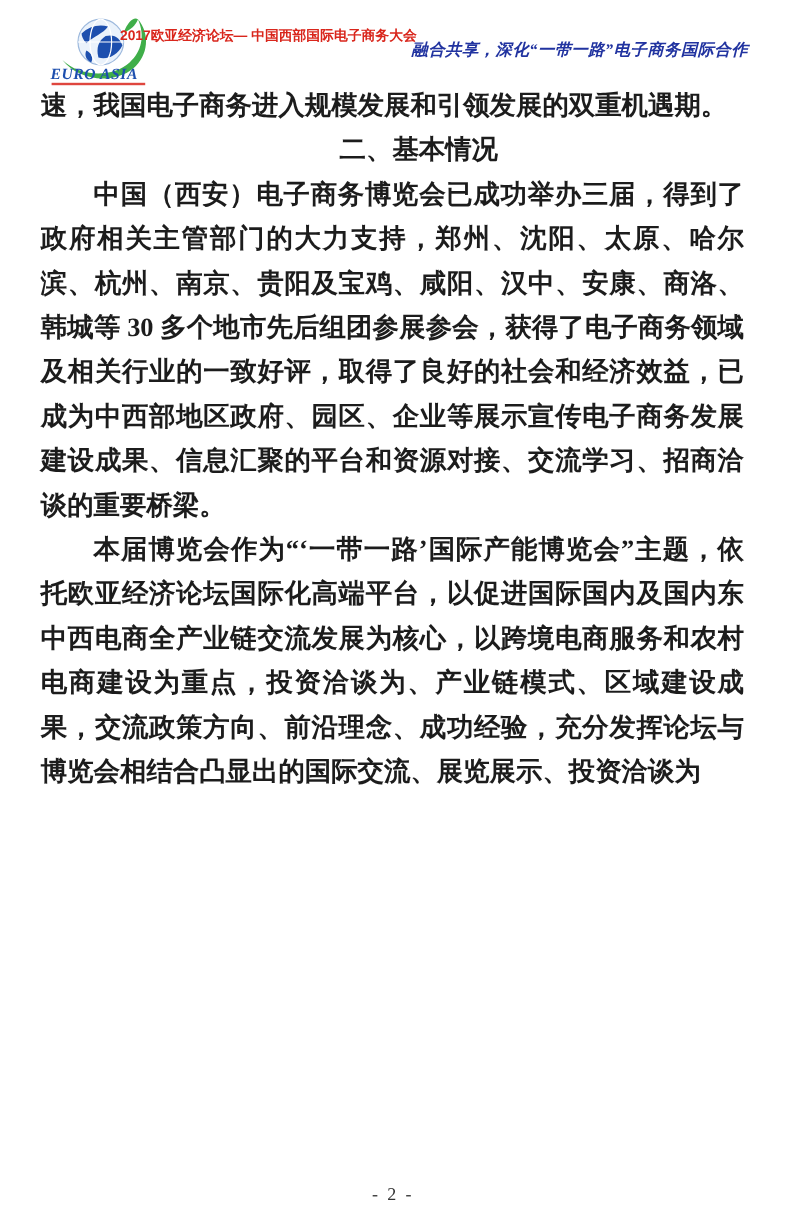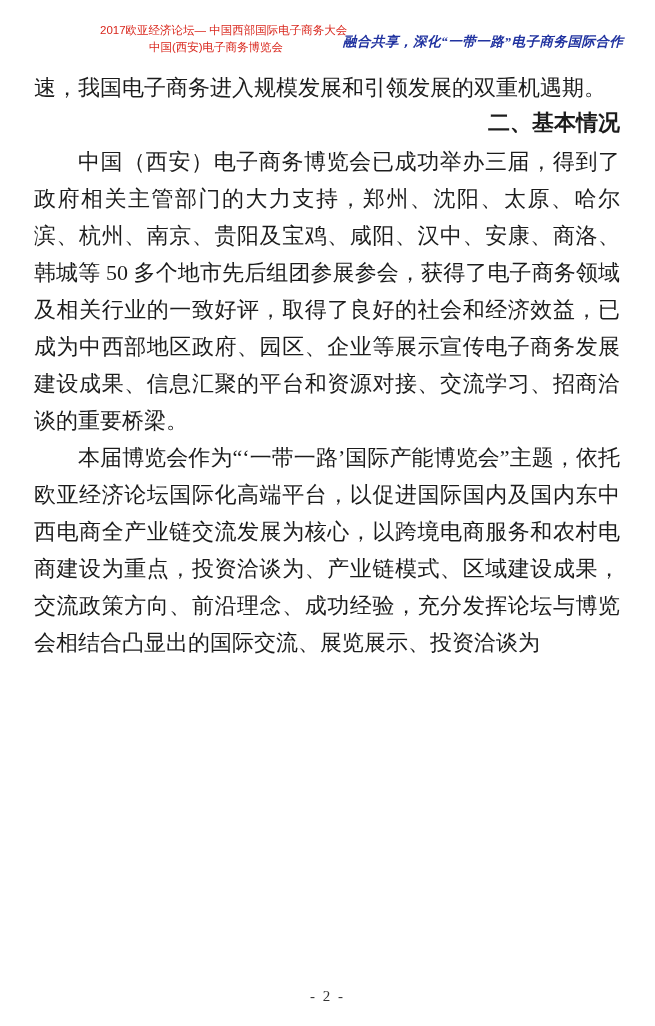--- a/index.html
+++ b/index.html
@@ -28,79 +28,95 @@
     font-weight:bold;font-style:italic;
     font-size:13px;letter-spacing:0.5px;
     color:var(--logo-blue);white-space:nowrap;
   }
   .logo-underline{
     position:absolute;left:3px;top:63px;width:78px;height:2px;
     background:var(--title-red);opacity:0.85;
   }
   .titles{
     position:absolute;left:100px;top:22px;width:232px;
-    text-align:center;
+    text-align:left;
     color:var(--title-red);
     font-family:"Liberation Sans","DejaVu Sans",sans-serif;
-    font-weight:normal;font-size:11.5px;line-height:16.5px;
+    font-weight:bold;font-size:11.5px;line-height:16.5px;
     white-space:nowrap;
   }
   .slogan{
     position:absolute;left:343px;top:33px;right:27px;
     color:var(--slogan-blue);
     font-family:"Liberation Serif",serif;
     font-weight:bold;font-style:italic;
     font-size:13.5px;letter-spacing:0.5px;
     white-space:nowrap;
   }
   
   .body-text{
     position:absolute;left:34px;right:35px;top:69px;
     font-size:22px;line-height:37px;
     color:var(--body-text);
   }
   .para{
     text-align:justify;
     text-justify:inter-character;
     margin:0;
+    font-weight:bold;
   }
   .para.indent{text-indent:44px;}
   .para.heading{
-    font-family:Liberation Mono, monospace;
+    font-family:Liberation Sans, sans-serif;
     font-weight:bold;
-    text-align:right;
+    text-align:center;
   }
   
   .footer{
     position:absolute;left:0;right:0;top:988px;
     text-align:center;
     font-size:15px;letter-spacing:2px;
     color:#333;
   }
 </style>
 </head>
 <body>
 
 <div class="page">
 
   <div class="header">
 
+    <div class="logo">
+      <svg viewBox="0 0 90 68" width="90" height="68" aria-hidden="true">
+
+        <path fill="var(--logo-green)" d="M10,42 C24,56 52,57 66,44 C76,35 79,22 73,8 C83,20 82,38 69,49 C53,62 24,60 10,42 Z"></path>
+        <path fill="var(--logo-green)" d="M73,8 C71,13 67,17 61,19 C65,10 69,6 73,8 Z"></path>
+
+        <circle cx="42" cy="27" r="19" fill="#eaf2fb" stroke="#9db9dd" stroke-width="1"></circle>
+        <path fill="var(--logo-blue)" d="M26,20 C32,14 40,12 48,14 C44,20 36,22 30,28 C27,25 26,22 26,20 Z"></path>
+        <path fill="var(--logo-blue)" d="M46,22 C54,20 58,24 60,30 C56,38 48,42 40,40 C38,32 40,26 46,22 Z"></path>
+        <path fill="var(--logo-blue)" d="M30,34 C34,36 36,40 34,44 C30,42 28,38 30,34 Z"></path>
+        <ellipse cx="42" cy="27" rx="9" ry="19" fill="none" stroke="#ffffff" stroke-width="1"></ellipse>
+        <line x1="23" y1="27" x2="61" y2="27" stroke="#ffffff" stroke-width="1"></line>
+      </svg>
+      <div class="logo-wordmark">EURO ASIA</div>
+      <div class="logo-underline"></div>
+    </div>
 
     <div class="titles">
       <div>2017欧亚经济论坛— 中国西部国际电子商务大会</div>
-      <div>中国(西安)电子商务博览会</div>
     </div>
 
     <div class="slogan">融合共享，深化“一带一路”电子商务国际合作</div>
   </div>
 
   <div class="body-text" id="body-text">
       <div class="para">速，我国电子商务进入规模发展和引领发展的双重机遇期。</div>
       <div class="para heading indent">二、基本情况</div>
-      <div class="para indent">中国（西安）电子商务博览会已成功举办三届，得到了政府相关主管部门的大力支持，郑州、沈阳、太原、哈尔滨、杭州、南京、贵阳及宝鸡、咸阳、汉中、安康、商洛、韩城等 50 多个地市先后组团参展参会，获得了电子商务领域及相关行业的一致好评，取得了良好的社会和经济效益，已成为中西部地区政府、园区、企业等展示宣传电子商务发展建设成果、信息汇聚的平台和资源对接、交流学习、招商洽谈的重要桥梁。</div>
+      <div class="para indent">中国（西安）电子商务博览会已成功举办三届，得到了政府相关主管部门的大力支持，郑州、沈阳、太原、哈尔滨、杭州、南京、贵阳及宝鸡、咸阳、汉中、安康、商洛、韩城等 30 多个地市先后组团参展参会，获得了电子商务领域及相关行业的一致好评，取得了良好的社会和经济效益，已成为中西部地区政府、园区、企业等展示宣传电子商务发展建设成果、信息汇聚的平台和资源对接、交流学习、招商洽谈的重要桥梁。</div>
       <div class="para indent">本届博览会作为“‘一带一路’国际产能博览会”主题，依托欧亚经济论坛国际化高端平台，以促进国际国内及国内东中西电商全产业链交流发展为核心，以跨境电商服务和农村电商建设为重点，投资洽谈为、产业链模式、区域建设成果，交流政策方向、前沿理念、成功经验，充分发挥论坛与博览会相结合凸显出的国际交流、展览展示、投资洽谈为</div>
     </div>
 
   <div class="footer">
     <span>- 2 -</span>
   </div>
 
 </div>
 
 </body></html>

